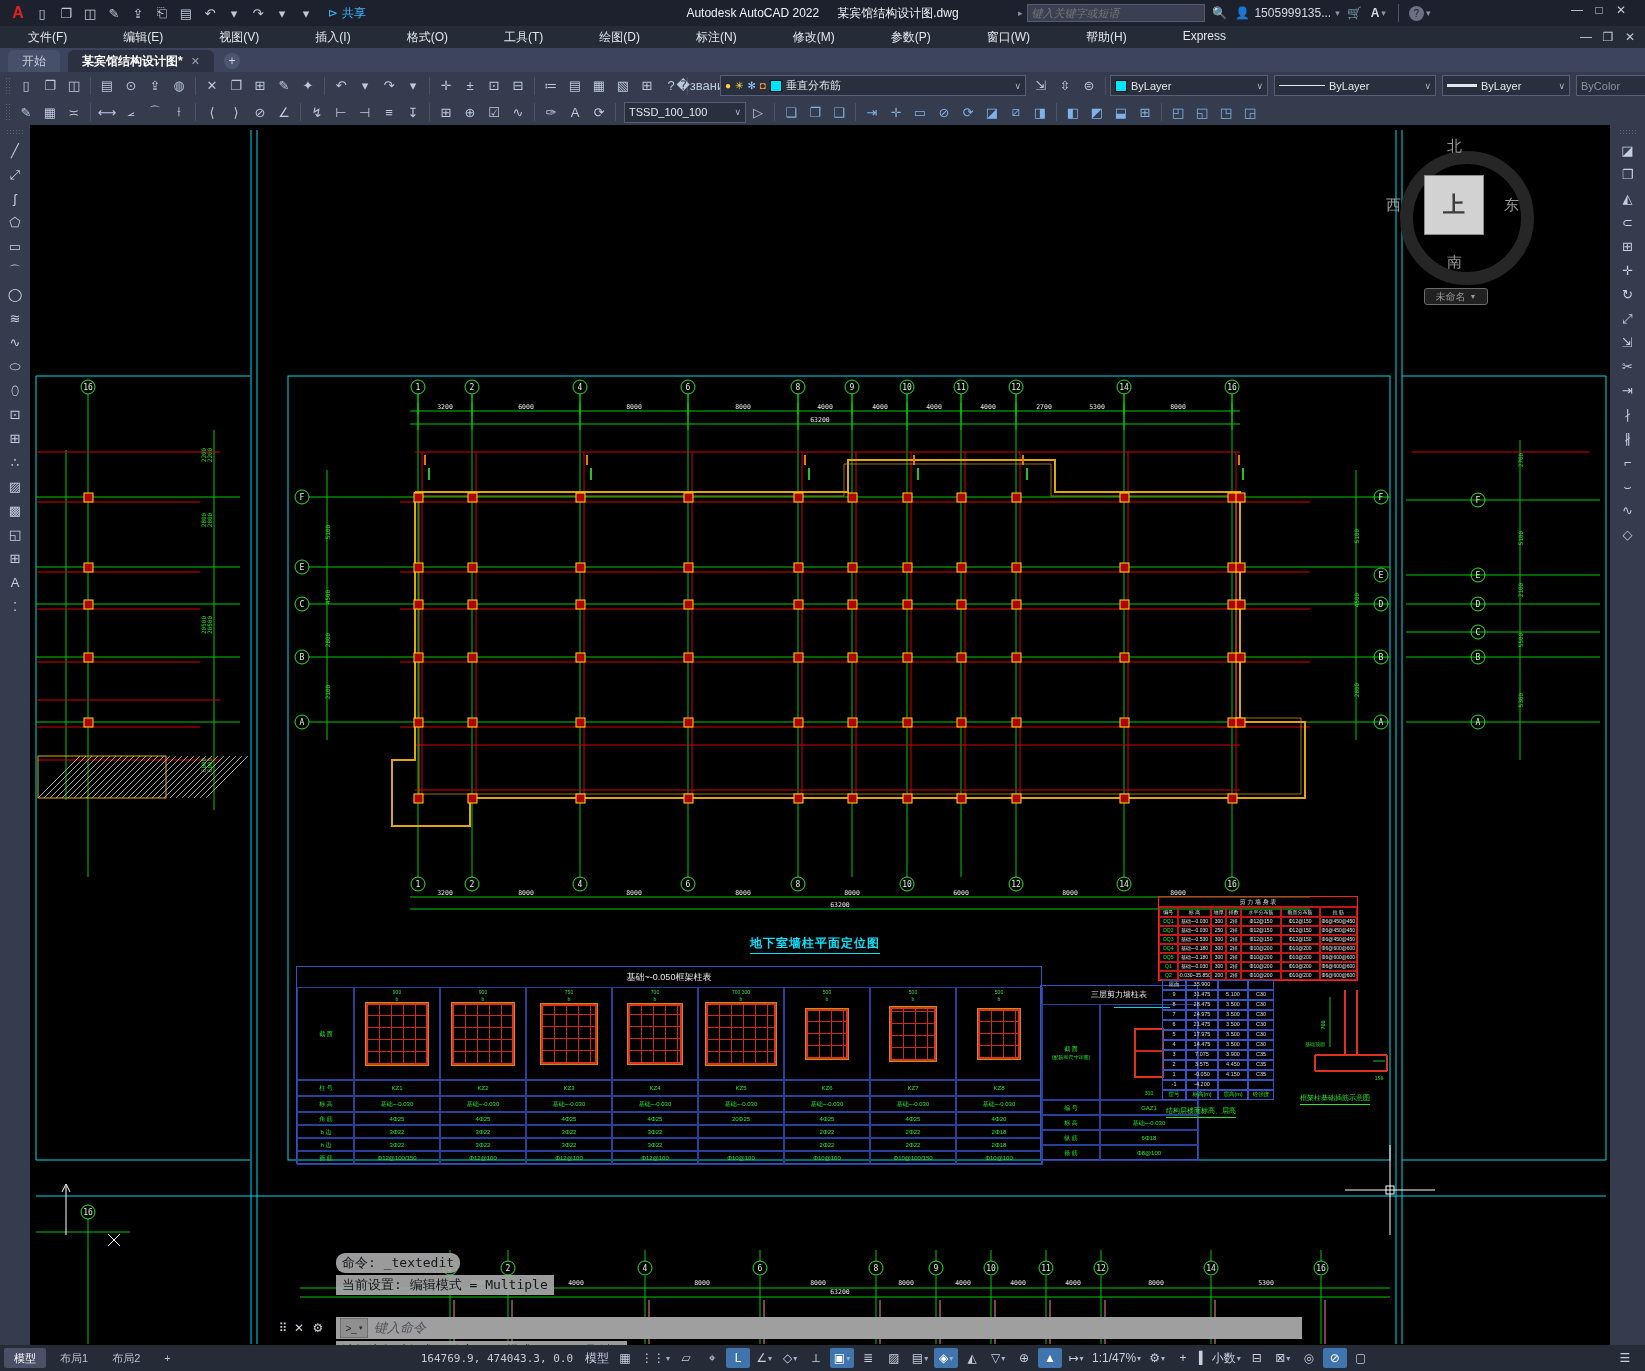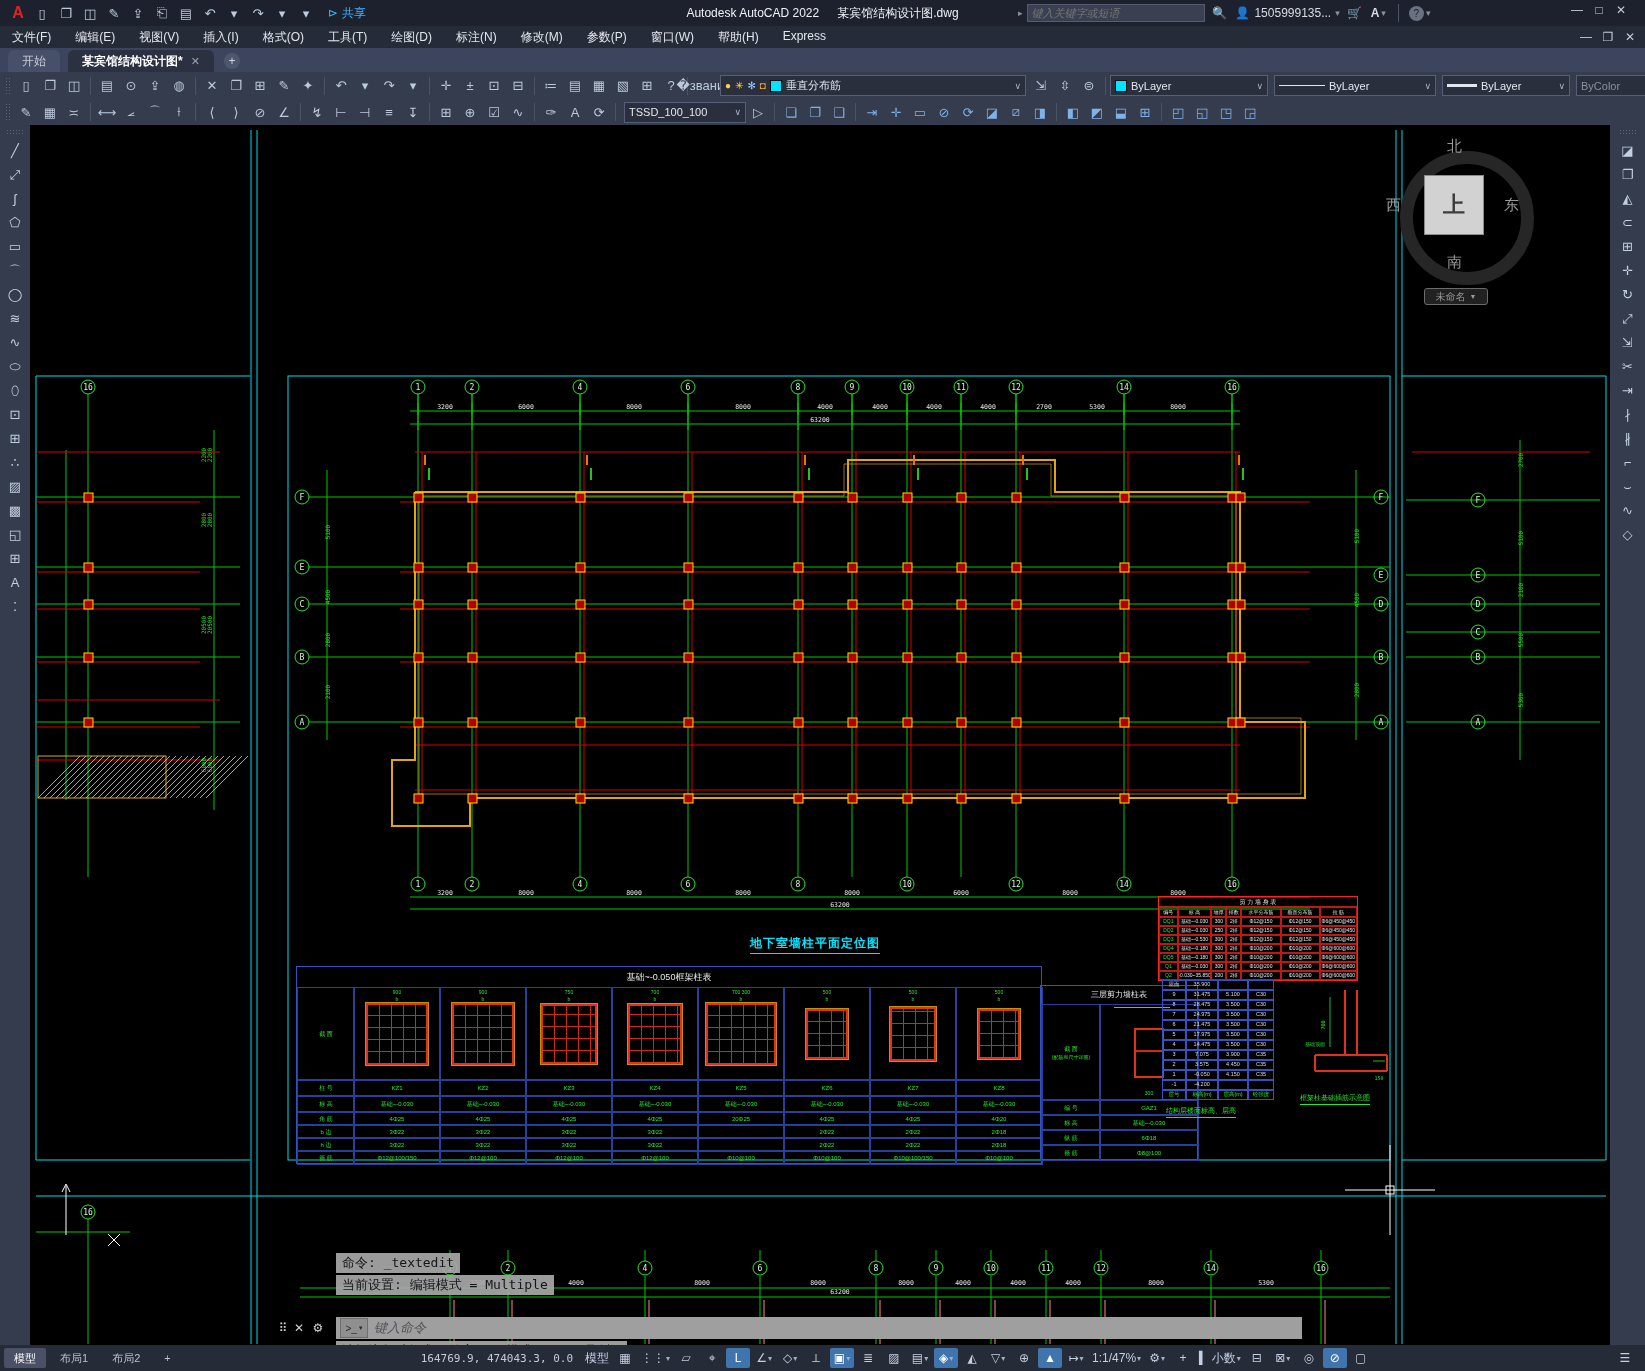--- a/index.html
+++ b/index.html
@@ -2,21 +2,21 @@
 <html><head>
 <meta charset="utf-8">
 <style>
   html,body{margin:0;padding:0;background:#15171d;}
   #root{position:relative;width:1645px;height:1371px;background:#000;overflow:hidden;
         font-family:"Liberation Sans","DejaVu Sans",sans-serif;-webkit-font-smoothing:antialiased;}
   .abs{position:absolute;}
   
   .titlebar{left:0;top:0;width:1645px;height:26px;background:#1d212d;color:#d8dbe2;font-size:12px;display:flex;align-items:center;}
   .menubar{left:0;top:26px;width:1645px;height:22px;background:#262b38;color:#e3e6ec;font-size:12px;display:flex;align-items:center;}
-  .menu-item{padding:2px 12px;cursor:default;}
+  .menu-item{padding:2px 28px;cursor:default;}
   .tabbar{left:0;top:48px;width:1645px;height:24px;background:#3d455e;display:flex;align-items:flex-end;}
   .ftab{height:22px;display:flex;align-items:center;padding:0 14px;font-size:12px;color:#c7ccd8;background:#47506b;border-radius:6px 6px 0 0;margin-left:8px;}
   .ftab.active{background:#2c3142;color:#fff;}
   .ftab .x{margin-left:8px;color:#9aa2b4;font-size:11px;}
   .newtab{width:16px;height:16px;border-radius:50%;background:#4d566f;color:#cfd5e2;font-size:12px;display:flex;align-items:center;justify-content:center;margin:0 0 3px 10px;}
   .tb{left:0;width:1645px;background:#353c4d;display:flex;align-items:center;}
   .tb1{top:72px;height:27px;}
   .tb2{top:99px;height:26px;}
   .ic{width:22px;height:22px;margin:0 1px;display:flex;align-items:center;justify-content:center;color:#bccadd;font-size:13px;border-radius:2px;flex:none;}
   .ic.blue{color:#7fb2e8;}
@@ -1030,21 +1030,21 @@
             <line x1="10" y1="70" x2="10" y2="86" stroke="#e03020" stroke-width="2"></line>
             <line x1="82" y1="70" x2="82" y2="86" stroke="#e03020" stroke-width="2"></line>
             <line x1="25" y1="12" x2="25" y2="62" stroke="#2ae82a" stroke-width="0.8"></line>
             <line x1="68" y1="76" x2="80" y2="76" stroke="#2ae82a" stroke-width="0.8"></line>
             <text x="20" y="40" fill="#2ae82a" font-size="5" transform="rotate(-90 20 40)" text-anchor="middle">700</text>
             <text x="74" y="95" fill="#2ae82a" font-size="5" text-anchor="middle">150</text>
           </svg><div style="position:absolute;left:0px;top:56px;color:#2ae82a;font-size:5px;">基础顶面</div></div>
         <div style="position:absolute;left:1270px;top:968px;" class="gcap">框架柱基础插筋示意图</div>
       </div>
 
-    <div class="abs chip" style="left:306px;top:1128px;">命令: _textedit</div>
+    <div class="abs chip" style="left:306px;top:1128px;border-radius:9px;">命令: _textedit</div>
     <div class="abs chip" style="left:306px;top:1150px;">当前设置: 编辑模式 = Multiple</div>
     <div class="abs chip" style="left:306px;top:1208px;margin-top:8px;">选择注释对象或 [放弃(U)/模式(M)]: *取消*</div>
     <div class="abs minib" style="left:248px;top:1194px;width:10px;height:18px;">⠿</div>
     <div class="abs minib" style="left:262px;top:1194px;width:14px;height:18px;">✕</div>
     <div class="abs minib" style="left:280px;top:1194px;width:16px;height:18px;">⚙</div>
     <div class="abs cmdbar" style="left:306px;top:1192px;width:966px;">
       <span class="tool">
         <span>&gt;_</span>
           <span style="font-size:7px;">▾</span>
       </span>

